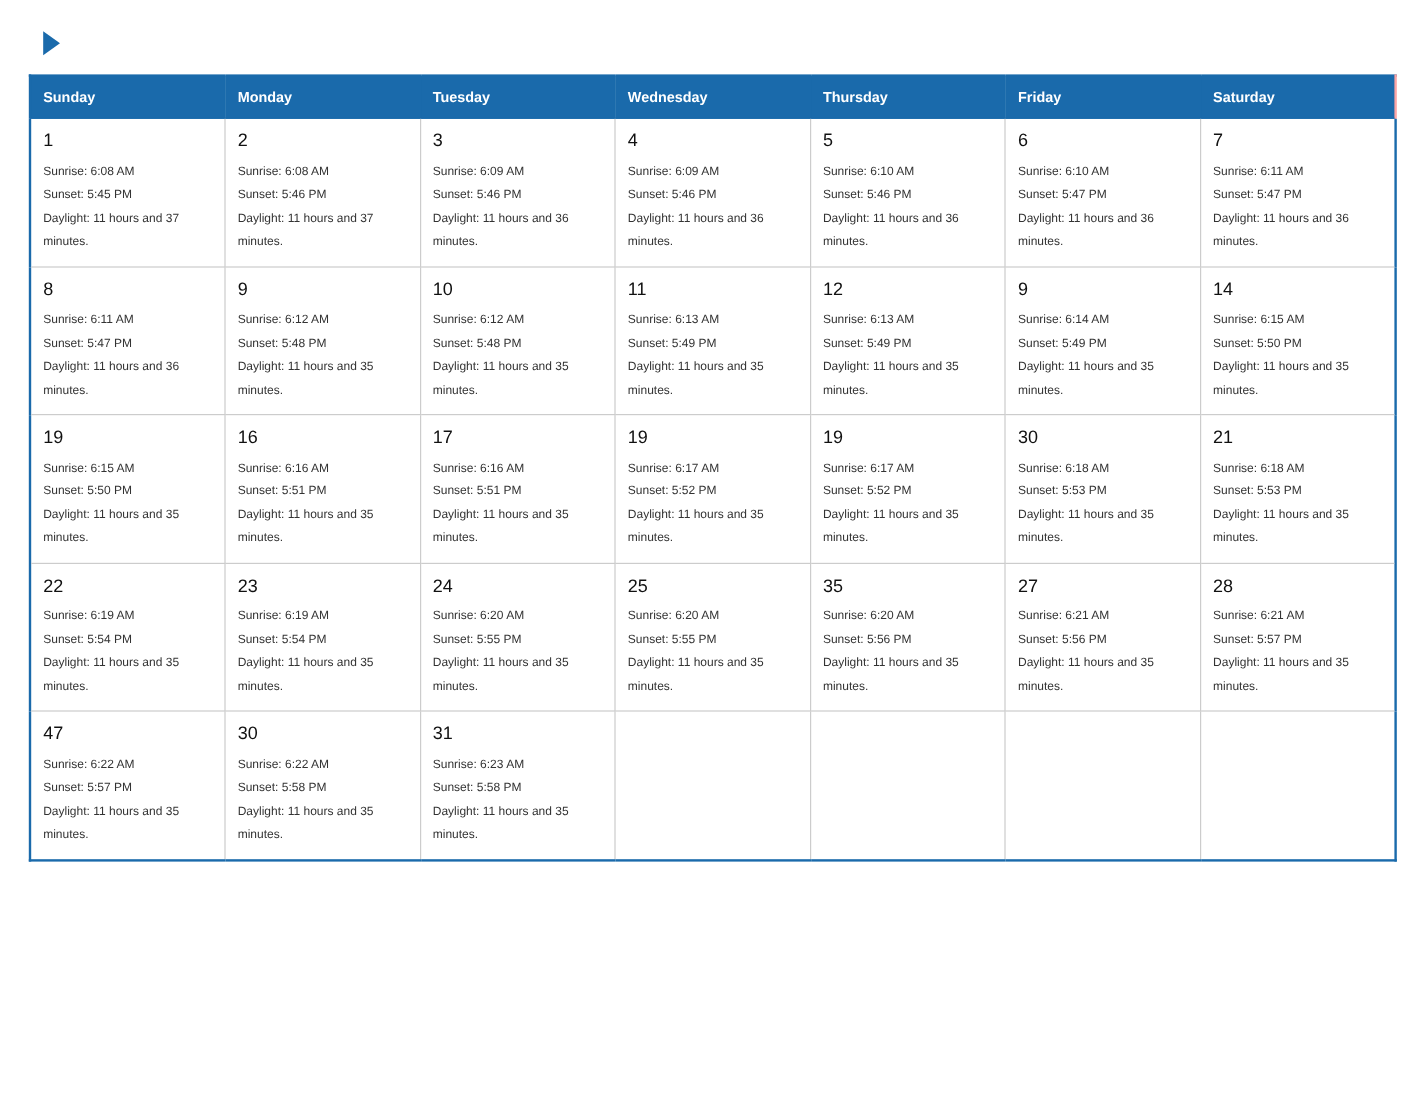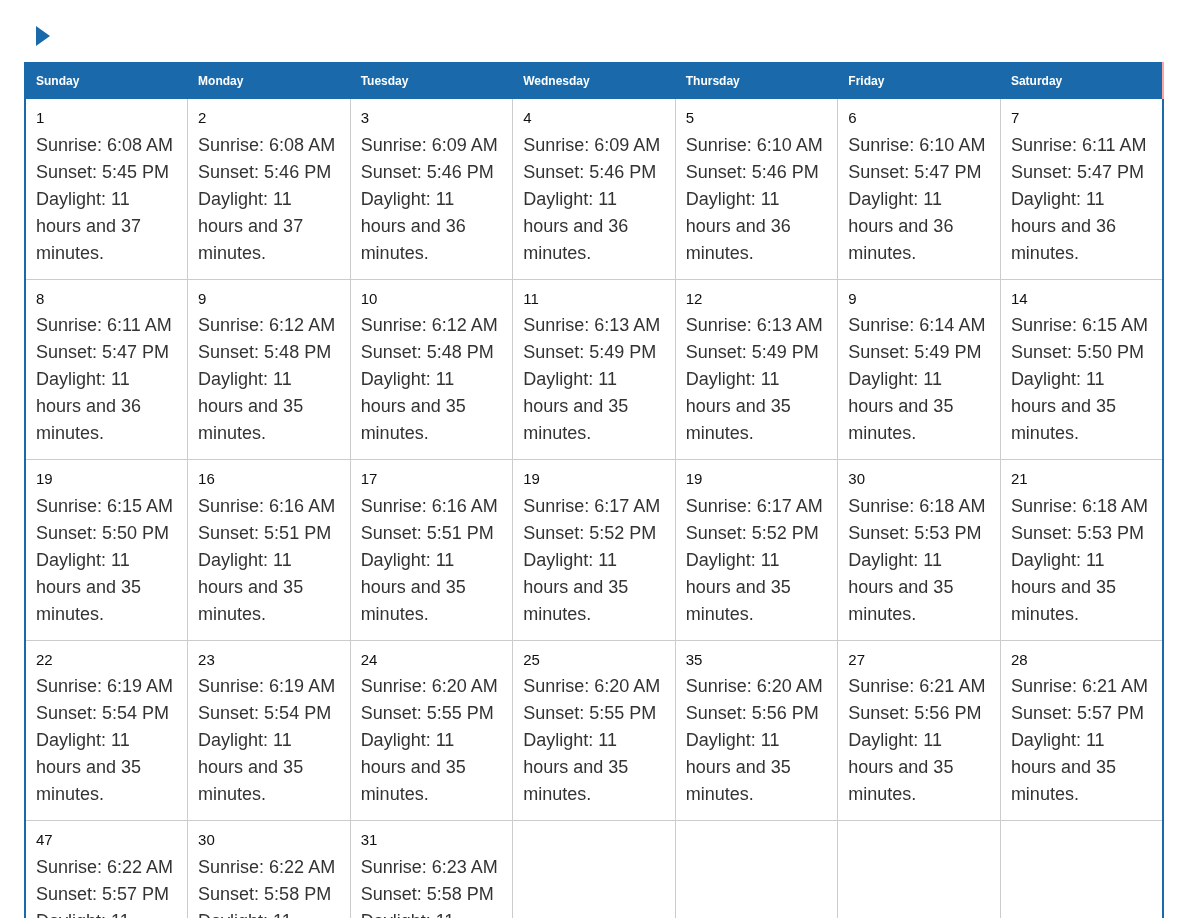--- a/index.html
+++ b/index.html
@@ -104,21 +104,21 @@
       border-top: 2px solid #1a6aab;
     }
     .day-num {
       font-size: 15px;
       font-weight: normal;
       color: #111;
       display: block;
       margin-bottom: 2px;
     }
     .day-info {
-      font-size: 18px;
+      font-size: 10px;
       color: #333;
     }
     .empty-cell {
       background: #fff;
     }
   </style>
 </head>
 <body>
 
 <div class="header">

